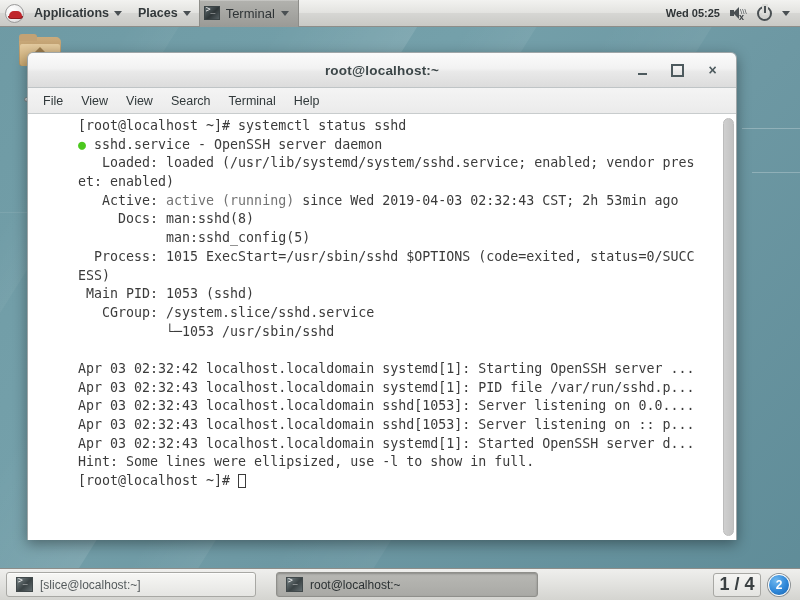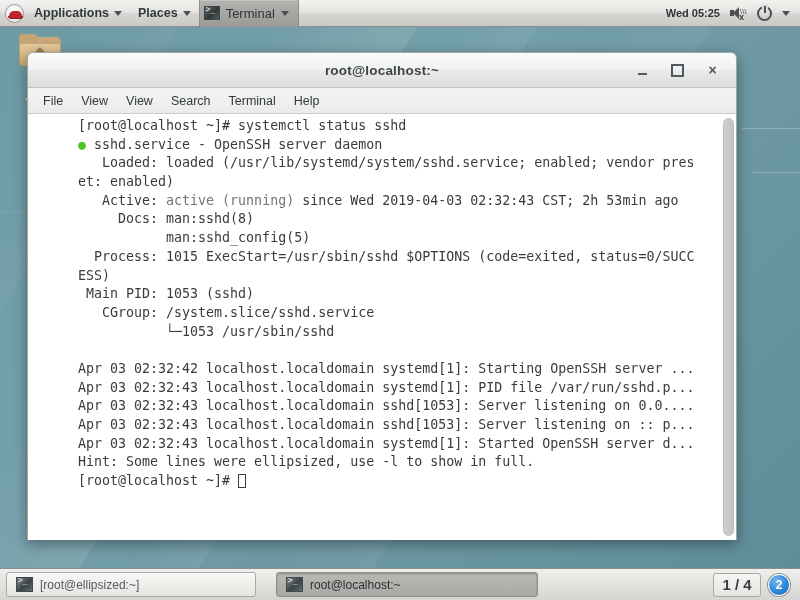--- a/index.html
+++ b/index.html
@@ -335,21 +335,21 @@
     font-family: "DejaVu Sans Mono", monospace;
     font-size: 8px; color: #f0f0f0;
   }
   #taskbar-right {
     margin-left: auto; display: flex; align-items: center; gap: 7px;
     padding-right: 4px;
   }
   #workspace-count {
     height: 24px; min-width: 48px;
     display: flex; align-items: center; justify-content: center;
-    font-size: 15px; font-weight: bold; color: #3a4042;
+    font-size: 18px; font-weight: bold; color: #3a4042;
     border: 1px solid #a8a8a4; border-radius: 3px;
     background: linear-gradient(to bottom, #f5f5f3, #e4e4e1);
     padding: 0 0;
   }
   #workspace-badge {
     width: 22px; height: 22px; border-radius: 50%;
     background: radial-gradient(circle at 35% 28%, #6fb8ef 0%, #2f87d8 55%, #1b64ad 100%);
     border: 1px solid #ffffff;
     box-shadow: 0 0 0 1px #8d9295;
     color: #ffffff; font-size: 12px; font-weight: bold;
@@ -445,21 +445,21 @@
     <div id="term-text"><span class="term-line">[root@localhost ~]# systemctl status sshd</span><span class="term-line"><span class="bullet-green">● </span>sshd.service - OpenSSH server daemon</span><span class="term-line">   Loaded: loaded (/usr/lib/systemd/system/sshd.service; enabled; vendor pres</span><span class="term-line">et: enabled)</span><span class="term-line">   Active: <span class="ok-green">active (running)</span> since Wed 2019-04-03 02:32:43 CST; 2h 53min ago</span><span class="term-line">     Docs: man:sshd(8)</span><span class="term-line">           man:sshd_config(5)</span><span class="term-line">  Process: 1015 ExecStart=/usr/sbin/sshd $OPTIONS (code=exited, status=0/SUCC</span><span class="term-line">ESS)</span><span class="term-line"> Main PID: 1053 (sshd)</span><span class="term-line">   CGroup: /system.slice/sshd.service</span><span class="term-line">           └─1053 /usr/sbin/sshd</span><span class="term-line"></span><span class="term-line">Apr 03 02:32:42 localhost.localdomain systemd[1]: Starting OpenSSH server ...</span><span class="term-line">Apr 03 02:32:43 localhost.localdomain systemd[1]: PID file /var/run/sshd.p...</span><span class="term-line">Apr 03 02:32:43 localhost.localdomain sshd[1053]: Server listening on 0.0....</span><span class="term-line">Apr 03 02:32:43 localhost.localdomain sshd[1053]: Server listening on :: p...</span><span class="term-line">Apr 03 02:32:43 localhost.localdomain systemd[1]: Started OpenSSH server d...</span><span class="term-line">Hint: Some lines were ellipsized, use -l to show in full.</span><span class="term-line">[root@localhost ~]# <span class="cursor-box"></span></span></div>
     <div id="scrollbar-track">
       <div id="scrollbar-thumb"></div>
     </div>
   </div>
 </div>
 
 <div id="taskbar">
   <div class="task-btn" id="task-1">
     <span class="task-mini"></span>
-    <span>[root@ellipsized:~]</span>
+    <span>[slice@localhost:~]</span>
   </div>
   <div class="task-btn active" id="task-2">
     <span class="task-mini"></span>
     <span>root@localhost:~</span>
   </div>
   <div id="taskbar-right">
     <span id="workspace-count">1 / 4</span>
     <span id="workspace-badge">2</span>
   </div>
 </div>

